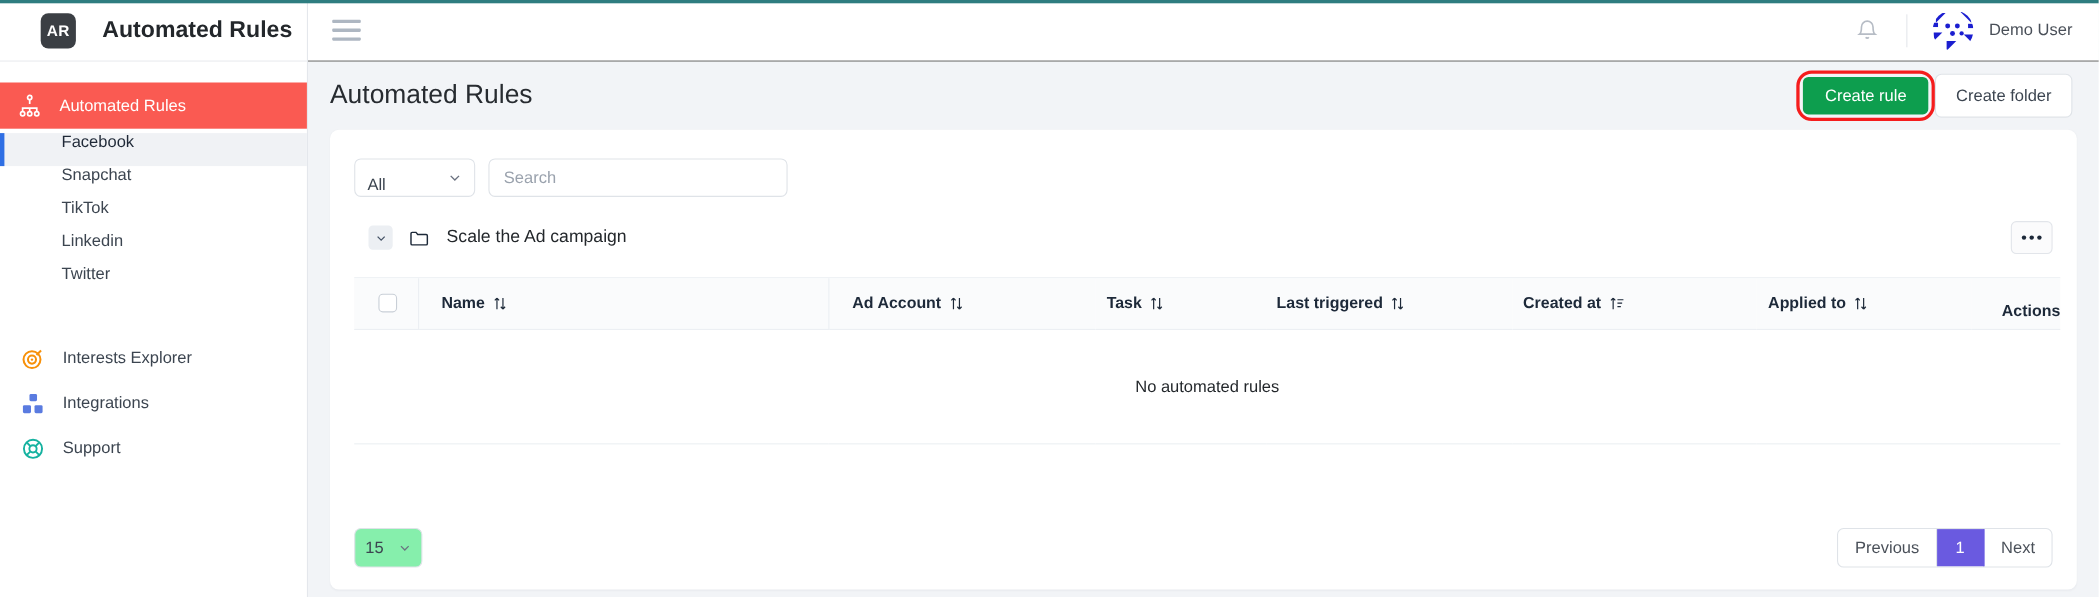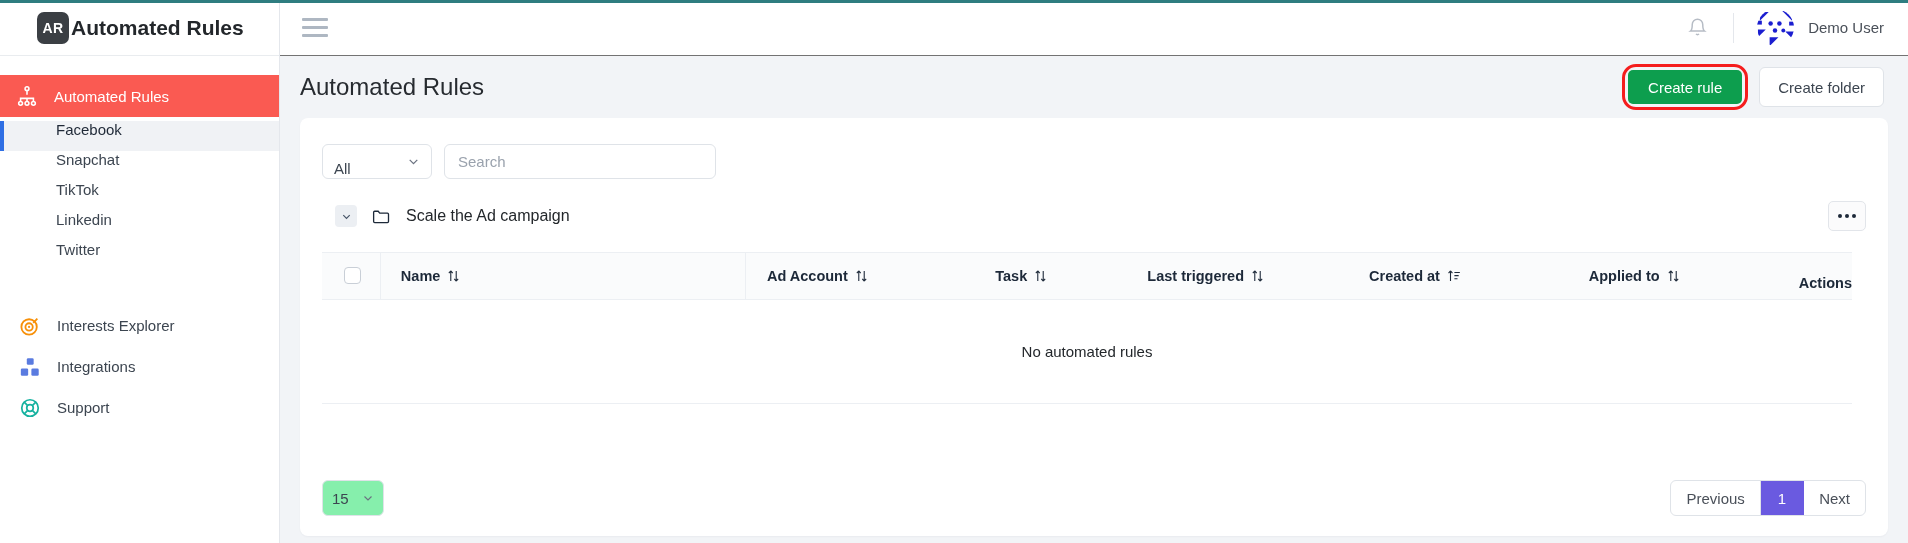--- a/index.html
+++ b/index.html
@@ -19,21 +19,21 @@
 
   
   .sidebar {
     width: 280px; height: 543px; flex: 0 0 280px;
     background: #ffffff;
     border-right: 1px solid #e4e7ec;
     position: relative;
     z-index: 20;
   }
   .brand {
-    height: 56px; display: flex; align-items: center; gap: 2px;
+    height: 56px; display: flex; align-items: center; gap: 24px;
     padding-left: 37px;
     border-bottom: 1px solid #e9ecef;
   }
   .brand-logo {
     width: 32px; height: 32px; border-radius: 7px;
     background: #3b3f44; color: #fff;
     font-size: 14px; font-weight: bold; letter-spacing: .3px;
     display: flex; align-items: center; justify-content: center;
     flex: 0 0 32px;
   }
@@ -101,21 +101,21 @@
     display: inline-flex;
   }
   .btn-green {
     background: #0d9e4e; color: #fff; border: none;
     font-size: 15px; padding: 0 20px; height: 34px; border-radius: 5px;
     cursor: pointer; font-family: inherit; white-space: nowrap;
   }
   .btn-white {
     background: #fff; color: #3c4550; border: 1px solid #dfe3e8;
     font-size: 15px; padding: 0 18px; height: 40px; border-radius: 6px;
-    cursor: pointer; font-family: inherit; margin-left: 11px; white-space: nowrap;
+    cursor: pointer; font-family: inherit; white-space: nowrap;
   }
 
   .card {
     background: #ffffff; border-radius: 8px;
     margin: 0 20px; height: 418px;
     box-shadow: 0 1px 2px rgba(16,24,40,.04);
     position: relative;
   }
 
   .filter-row { display: flex; align-items: center; padding: 26px 22px 0 22px; gap: 12px; }
@@ -142,21 +142,21 @@
   }
   .folder-name { font-size: 16px; color: #23272b; }
   .folder-spacer { flex: 1 1 auto; }
   .dots-btn {
     width: 38px; height: 30px; border: 1px solid #e2e5ea; border-radius: 5px;
     background: #fbfbfc; display:flex; align-items:center; justify-content:center;
     gap: 3px; cursor: pointer;
   }
   .dots-btn i { width: 4px; height: 4px; background: #1d2939; border-radius: 50%; display:block;}
 
-  .table-wrap { margin: 21px 36px 0 22px; border-top: 1px solid #eceff3;}
+  .table-wrap { margin: 21px 15px 0 22px; border-top: 1px solid #eceff3;}
   table { width: 100%; border-collapse: collapse; }
   thead tr { background: #fafbfc; }
   thead th {
     font-size: 14.5px; color: #1d2939; font-weight: bold;
     text-align: left; height: 46px; padding: 0; white-space: nowrap;
     border-bottom: 1px solid #eceff3;
   }
   thead th .hcell { display: flex; align-items: center; gap: 7px; }
   th.col-check { width: 60px; padding-left: 22px; border-right: 1px solid #eceff3;}
   th.col-name  { width: 390px; padding-left: 20px; border-right: 1px solid #eceff3; }

